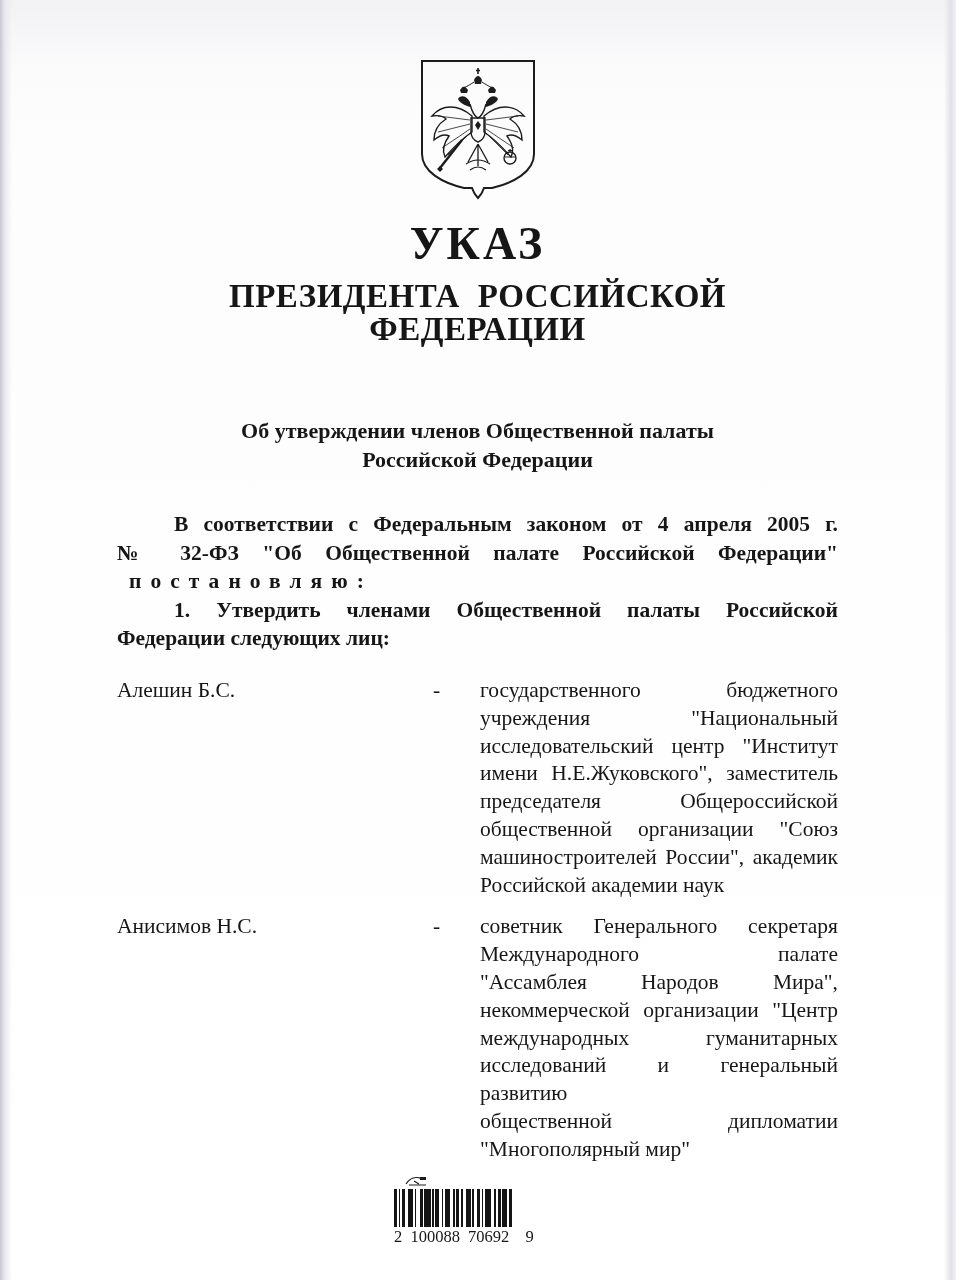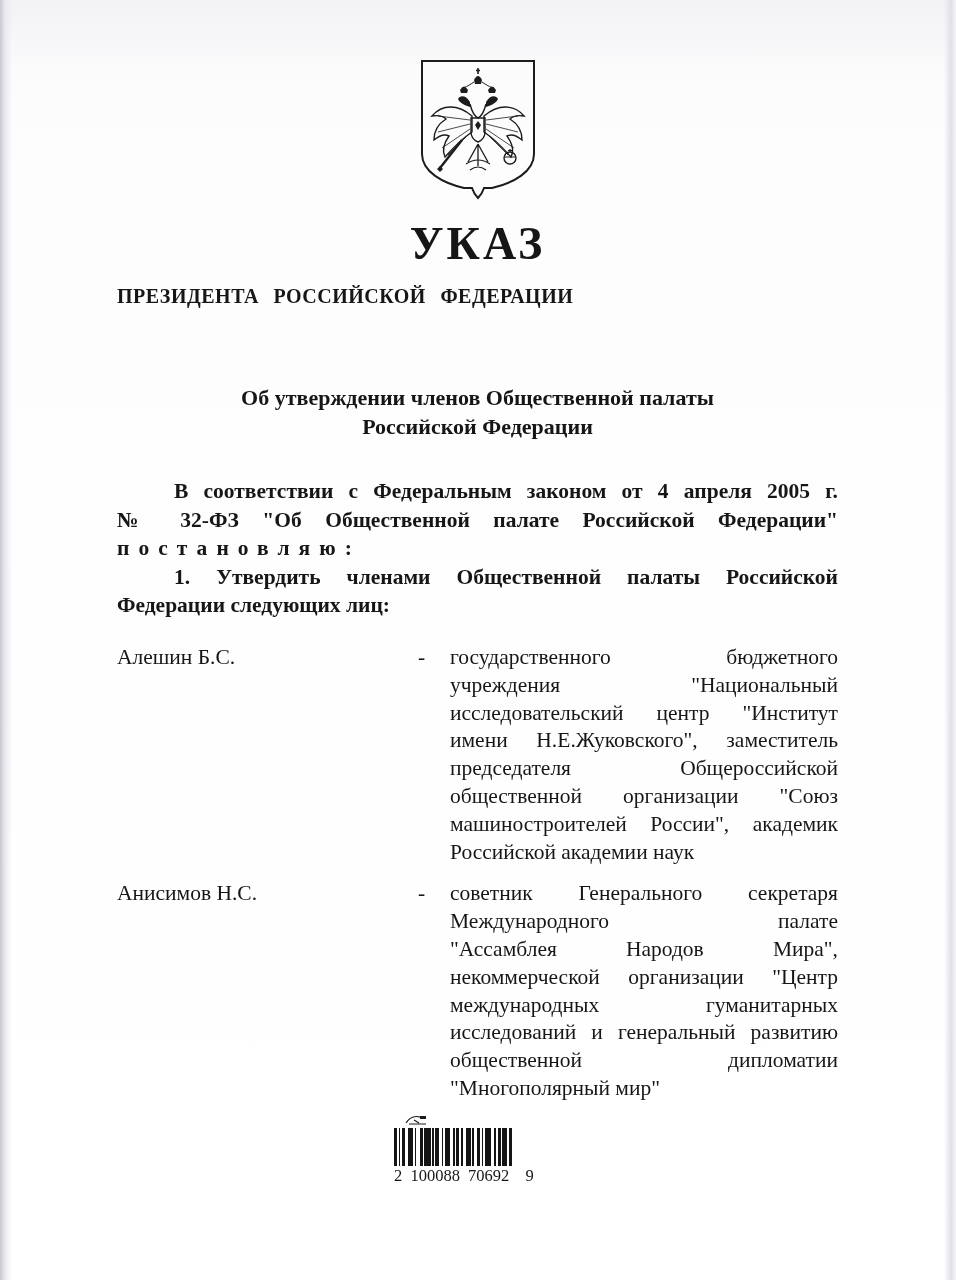--- a/index.html
+++ b/index.html
@@ -10,29 +10,29 @@
     color:#161616;
   }
   .edge-left{position:absolute;left:0;top:0;width:12px;height:1280px;
     background:linear-gradient(90deg,#c8c8d3 0px,#e9e9ef 5px,rgba(255,255,255,0) 12px);}
   .edge-right{position:absolute;right:0;top:0;width:12px;height:1280px;
     background:linear-gradient(270deg,#f4f4f7 0px,#e0e0e8 5px,rgba(255,255,255,0) 12px);}
   .doc{position:absolute;left:0;top:0;width:956px;box-sizing:border-box;
     padding:58px 118px 0 117px;}
   .emblem{display:block;margin:0 auto 20px auto;width:120px;height:142px;}
   .title{margin:0;text-align:center;font-size:46px;font-weight:600;letter-spacing:3px;line-height:48px;}
-  .issuer{margin:12px 0 0 0;text-align:left;font-size:20px;font-weight:600;
+  .issuer{margin:12px 0 0 0;text-align:center;font-size:33px;font-weight:600;
     word-spacing:9px;letter-spacing:0.5px;line-height:33px;}
   .subject{margin:70px 0 0 0;text-align:center;font-size:22px;font-weight:700;line-height:29px;}
   .bodytext{margin-top:36px;font-size:21.5px;line-height:28.6px;font-weight:bold;}
   .jline{text-align:justify;text-align-last:justify;}
   .lline{text-align:left;}
   .indent{text-indent:57px;}
-  .spaced-word{letter-spacing:0.42em;}
-  .member{display:flex;align-items:flex-start;font-size:21.5px;}
+  .spaced-word{letter-spacing:0.42em;margin-left:12px;}
+  .member{display:flex;align-items:flex-start;font-size:21.5px;gap:15px;}
   .member-1{margin-top:24px;}
   .member-2{margin-top:14px;}
   .member-name{width:301px;flex:0 0 301px;line-height:27.8px;}
   .member-dash{width:32px;flex:0 0 32px;line-height:27.8px;}
   .member-desc{flex:1 1 auto;line-height:27.8px;}
   .barcode-block{margin:10px 0 0 261px;width:122px;padding-left:16px;}
   .stamp{display:block;margin:0 0 1px 8px;}
   .bars{display:flex;width:118px;height:38px;}
   .bars>span{flex-basis:0;}
   .bar{background:#151515;}

